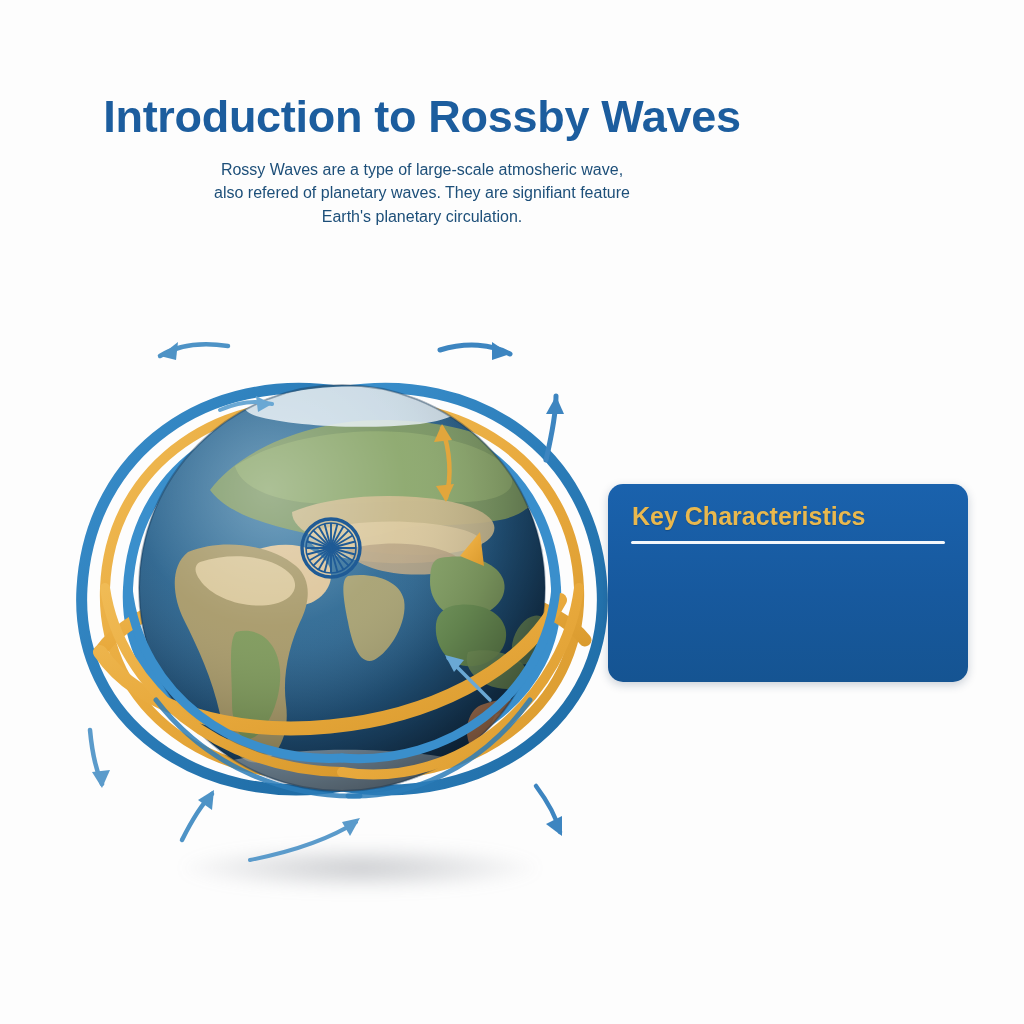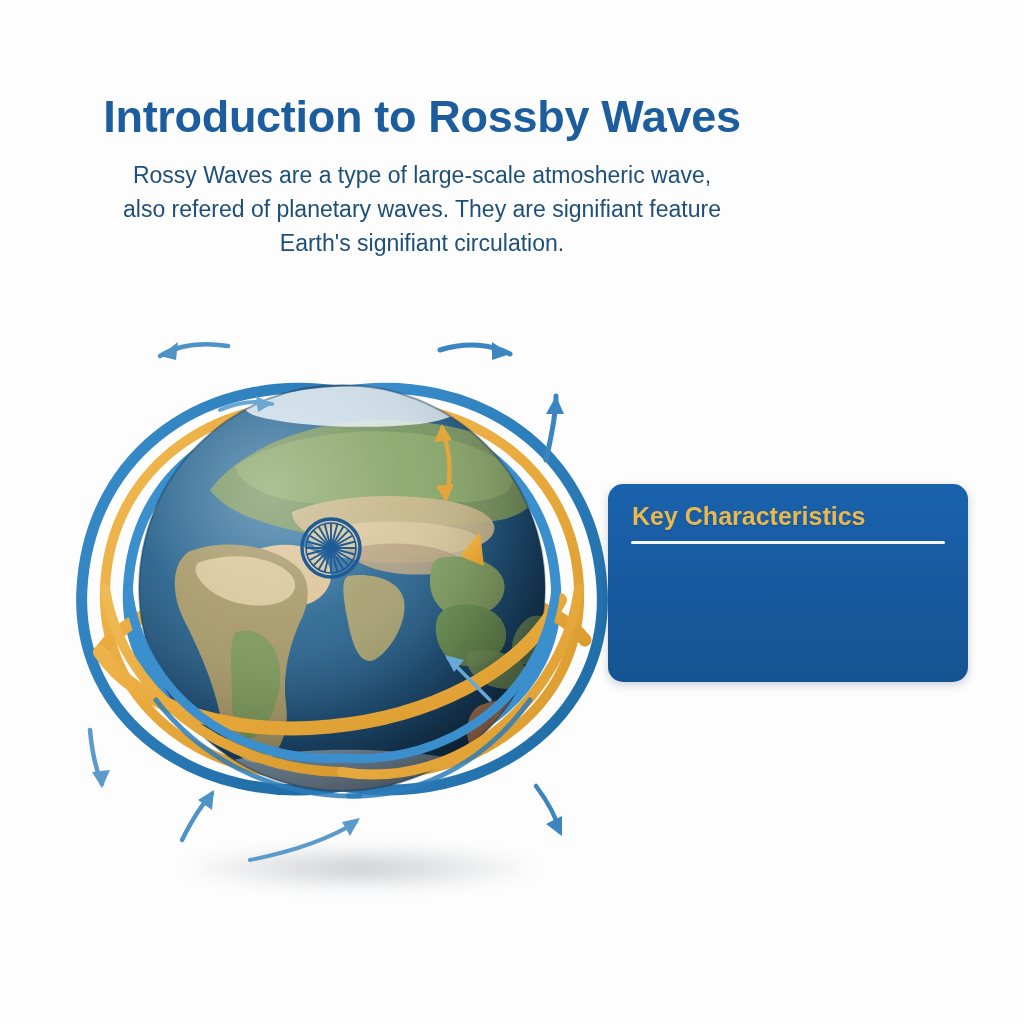--- a/index.html
+++ b/index.html
@@ -30,21 +30,21 @@
     font-size: 45px;
     font-weight: bold;
     color: #1c5d9e;
     letter-spacing: -0.3px;
     line-height: 1.1;
     margin: 0;
   }
   .subtitle {
     margin: 16px auto 16px auto;
     width: 720px;
-    font-size: 23px;
+    font-size: 16px;
     line-height: 1.48;
     color: #1d4f79;
     font-weight: 400;
   }
 
   
   .globe-stage {
     position: absolute;
     left: 60px;
     top: 300px;
@@ -124,21 +124,21 @@
 </head>
 <body>
 
 <div id="slide">
 
   <div class="header">
     <h1 class="title">Introduction to Rossby Waves</h1>
     <div class="subtitle">
       <div>Rossy Waves are a type of large-scale atmosheric wave,</div>
       <div>also refered of planetary waves. They are signifiant feature</div>
-      <div>Earth's signifiant circulation.</div>
+      <div>Earth's planetary circulation.</div>
     </div>
   </div>
 
   <div class="globe-stage">
     <div class="globe-shadow"></div>
 
     <svg class="globe-svg" width="580" height="620" viewBox="0 0 580 620">
       <defs>
         <radialGradient id="oceanGrad" cx="38%" cy="30%" r="78%">
           <stop offset="0%" stop-color="#3f7fa8"></stop>

